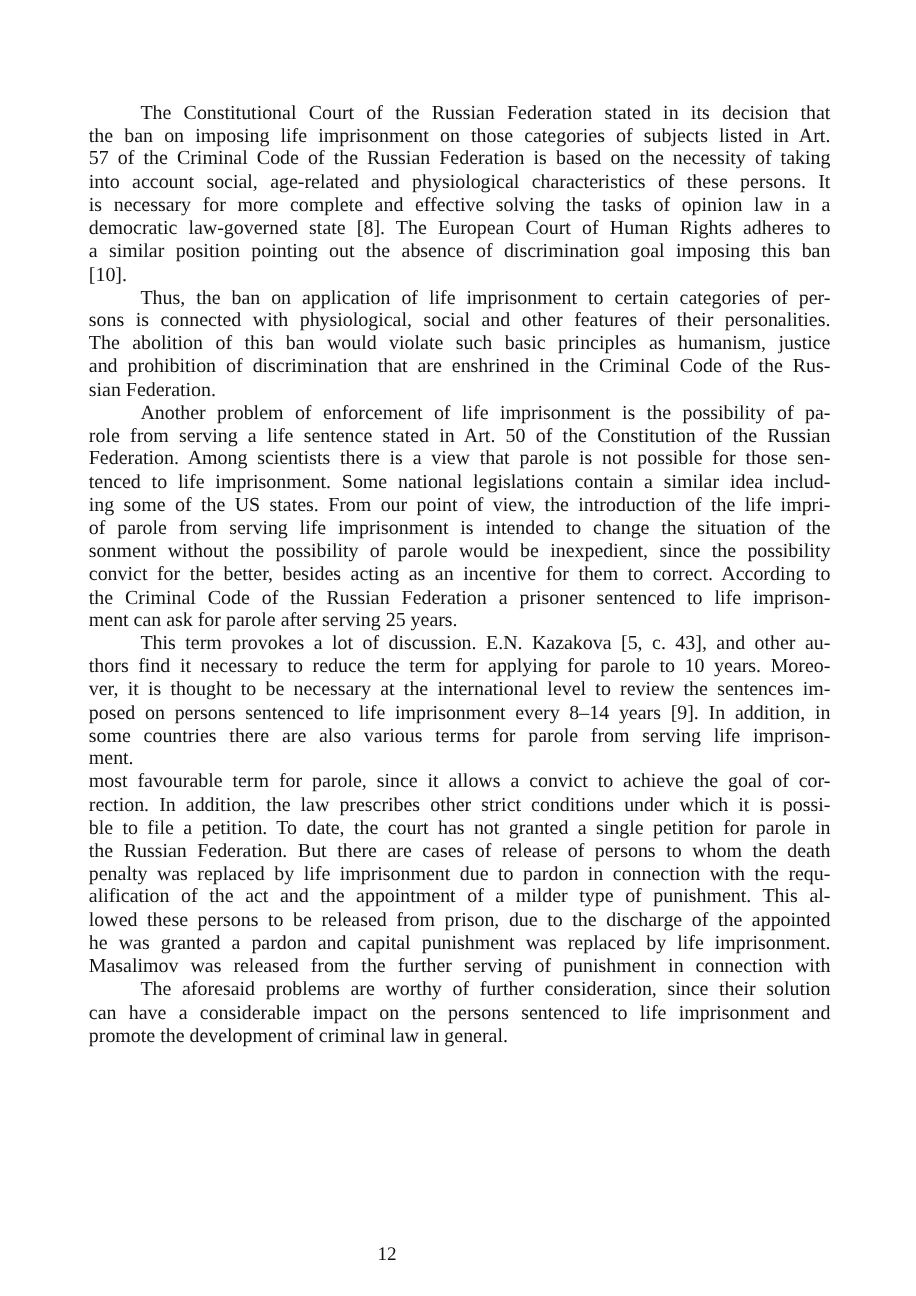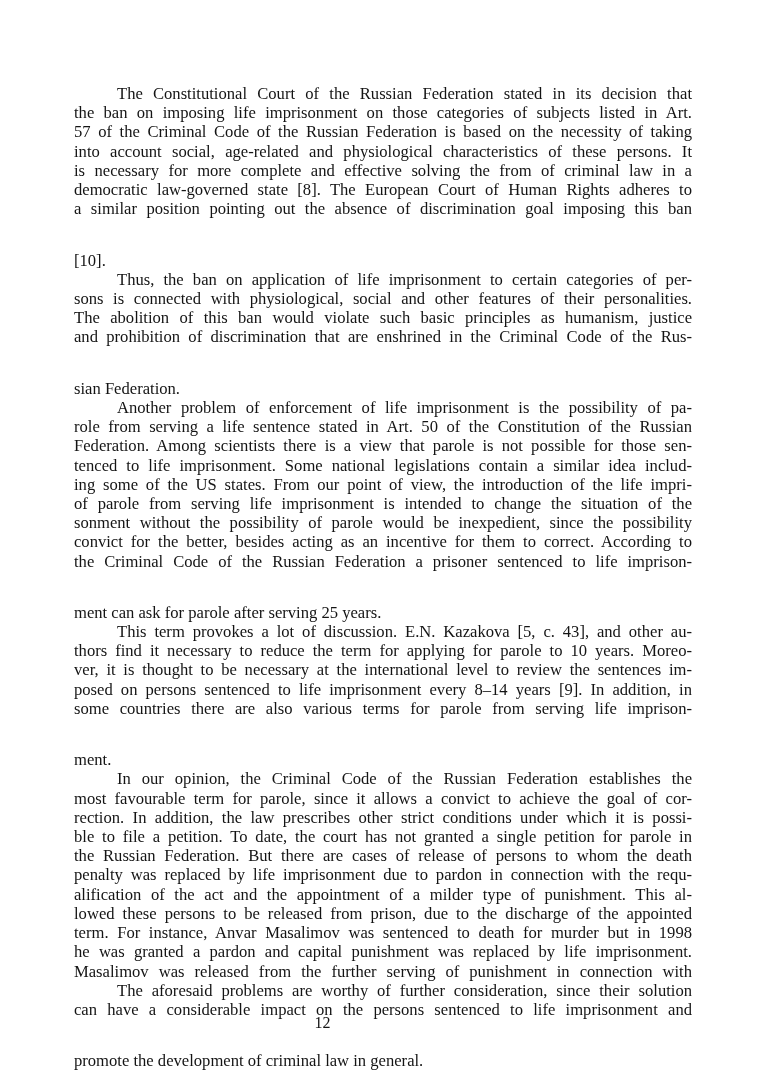--- a/index.html
+++ b/index.html
@@ -6,37 +6,37 @@
     body { width: 763px; height: 1080px; position: relative; overflow: hidden; }
     .page {
       position: absolute; left: 74px; top: 84px; width: 618px;
       font-family: Liberation Serif, serif;
       font-size: 16.6px; color: #141414; line-height: 19.22px;
     }
     .line {
       display: block; white-space: nowrap; text-align: justify;
       text-align-last: justify; height: 19.22px; overflow: visible;
     }
-    .line.last { text-align-last: left; margin-top: 32px; }
+    .line.last { text-align-last: left; }
     .line.indent { padding-left: 43px; }
     .page-number {
-      position: absolute; left: 0; width: 645px; top: 1014px; text-align: center;
+      position: absolute; left: 0; width: 645px; top: 1037px; text-align: center;
       font-family: "Liberation Serif", "DejaVu Serif", serif; font-size: 16px; color: #141414;
     }
   </style>
 </head>
 <body>
 
 <div class="page">
   <div>
       <span class="line indent">The Constitutional Court of the Russian Federation stated in its decision that</span>
       <span class="line">the ban on imposing life imprisonment on those categories of subjects listed in Art.</span>
       <span class="line">57 of the Criminal Code of the Russian Federation is based on the necessity of taking</span>
       <span class="line">into account social, age-related and physiological characteristics of these persons. It</span>
-      <span class="line">is necessary for more complete and effective solving the from of criminal law in a</span>
+      <span class="line">is necessary for more complete and effective solving the tasks of opinion law in a</span>
       <span class="line">democratic law-governed state [8]. The European Court of Human Rights adheres to</span>
       <span class="line">a similar position pointing out the absence of discrimination goal imposing this ban</span>
       <span class="line last">[10].</span>
     </div>
   <div>
       <span class="line indent">Thus, the ban on application of life imprisonment to certain categories of per-</span>
       <span class="line">sons is connected with physiological, social and other features of their personalities.</span>
       <span class="line">The abolition of this ban would violate such basic principles as humanism, justice</span>
       <span class="line">and prohibition of discrimination that are enshrined in the Criminal Code of the Rus-</span>
       <span class="line last">sian Federation.</span>
@@ -55,29 +55,27 @@
     </div>
   <div>
       <span class="line indent">This term provokes a lot of discussion. E.N. Kazakova [5, c. 43], and other au-</span>
       <span class="line">thors find it necessary to reduce the term for applying for parole to 10 years. Moreo-</span>
       <span class="line">ver, it is thought to be necessary at the international level to review the sentences im-</span>
       <span class="line">posed on persons sentenced to life imprisonment every 8–14 years [9]. In addition, in</span>
       <span class="line">some countries there are also various terms for parole from serving life imprison-</span>
       <span class="line last">ment.</span>
     </div>
   <div>
-      <span class="line indent">In our opinion, the Criminal Code of the Russian Federation establishes the</span>
       <span class="line">most favourable term for parole, since it allows a convict to achieve the goal of cor-</span>
       <span class="line">rection. In addition, the law prescribes other strict conditions under which it is possi-</span>
       <span class="line">ble to file a petition. To date, the court has not granted a single petition for parole in</span>
       <span class="line">the Russian Federation. But there are cases of release of persons to whom the death</span>
       <span class="line">penalty was replaced by life imprisonment due to pardon in connection with the requ-</span>
       <span class="line">alification of the act and the appointment of a milder type of punishment. This al-</span>
       <span class="line">lowed these persons to be released from prison, due to the discharge of the appointed</span>
-      <span class="line">term. For instance, Anvar Masalimov was sentenced to death for murder but in 1998</span>
       <span class="line">he was granted a pardon and capital punishment was replaced by life imprisonment.</span>
       <span class="line">Masalimov was released from the further serving of punishment in connection with</span>
     </div>
   <div>
       <span class="line indent">The aforesaid problems are worthy of further consideration, since their solution</span>
       <span class="line">can have a considerable impact on the persons sentenced to life imprisonment and</span>
       <span class="line last">promote the development of criminal law in general.</span>
     </div>
 </div>
 

